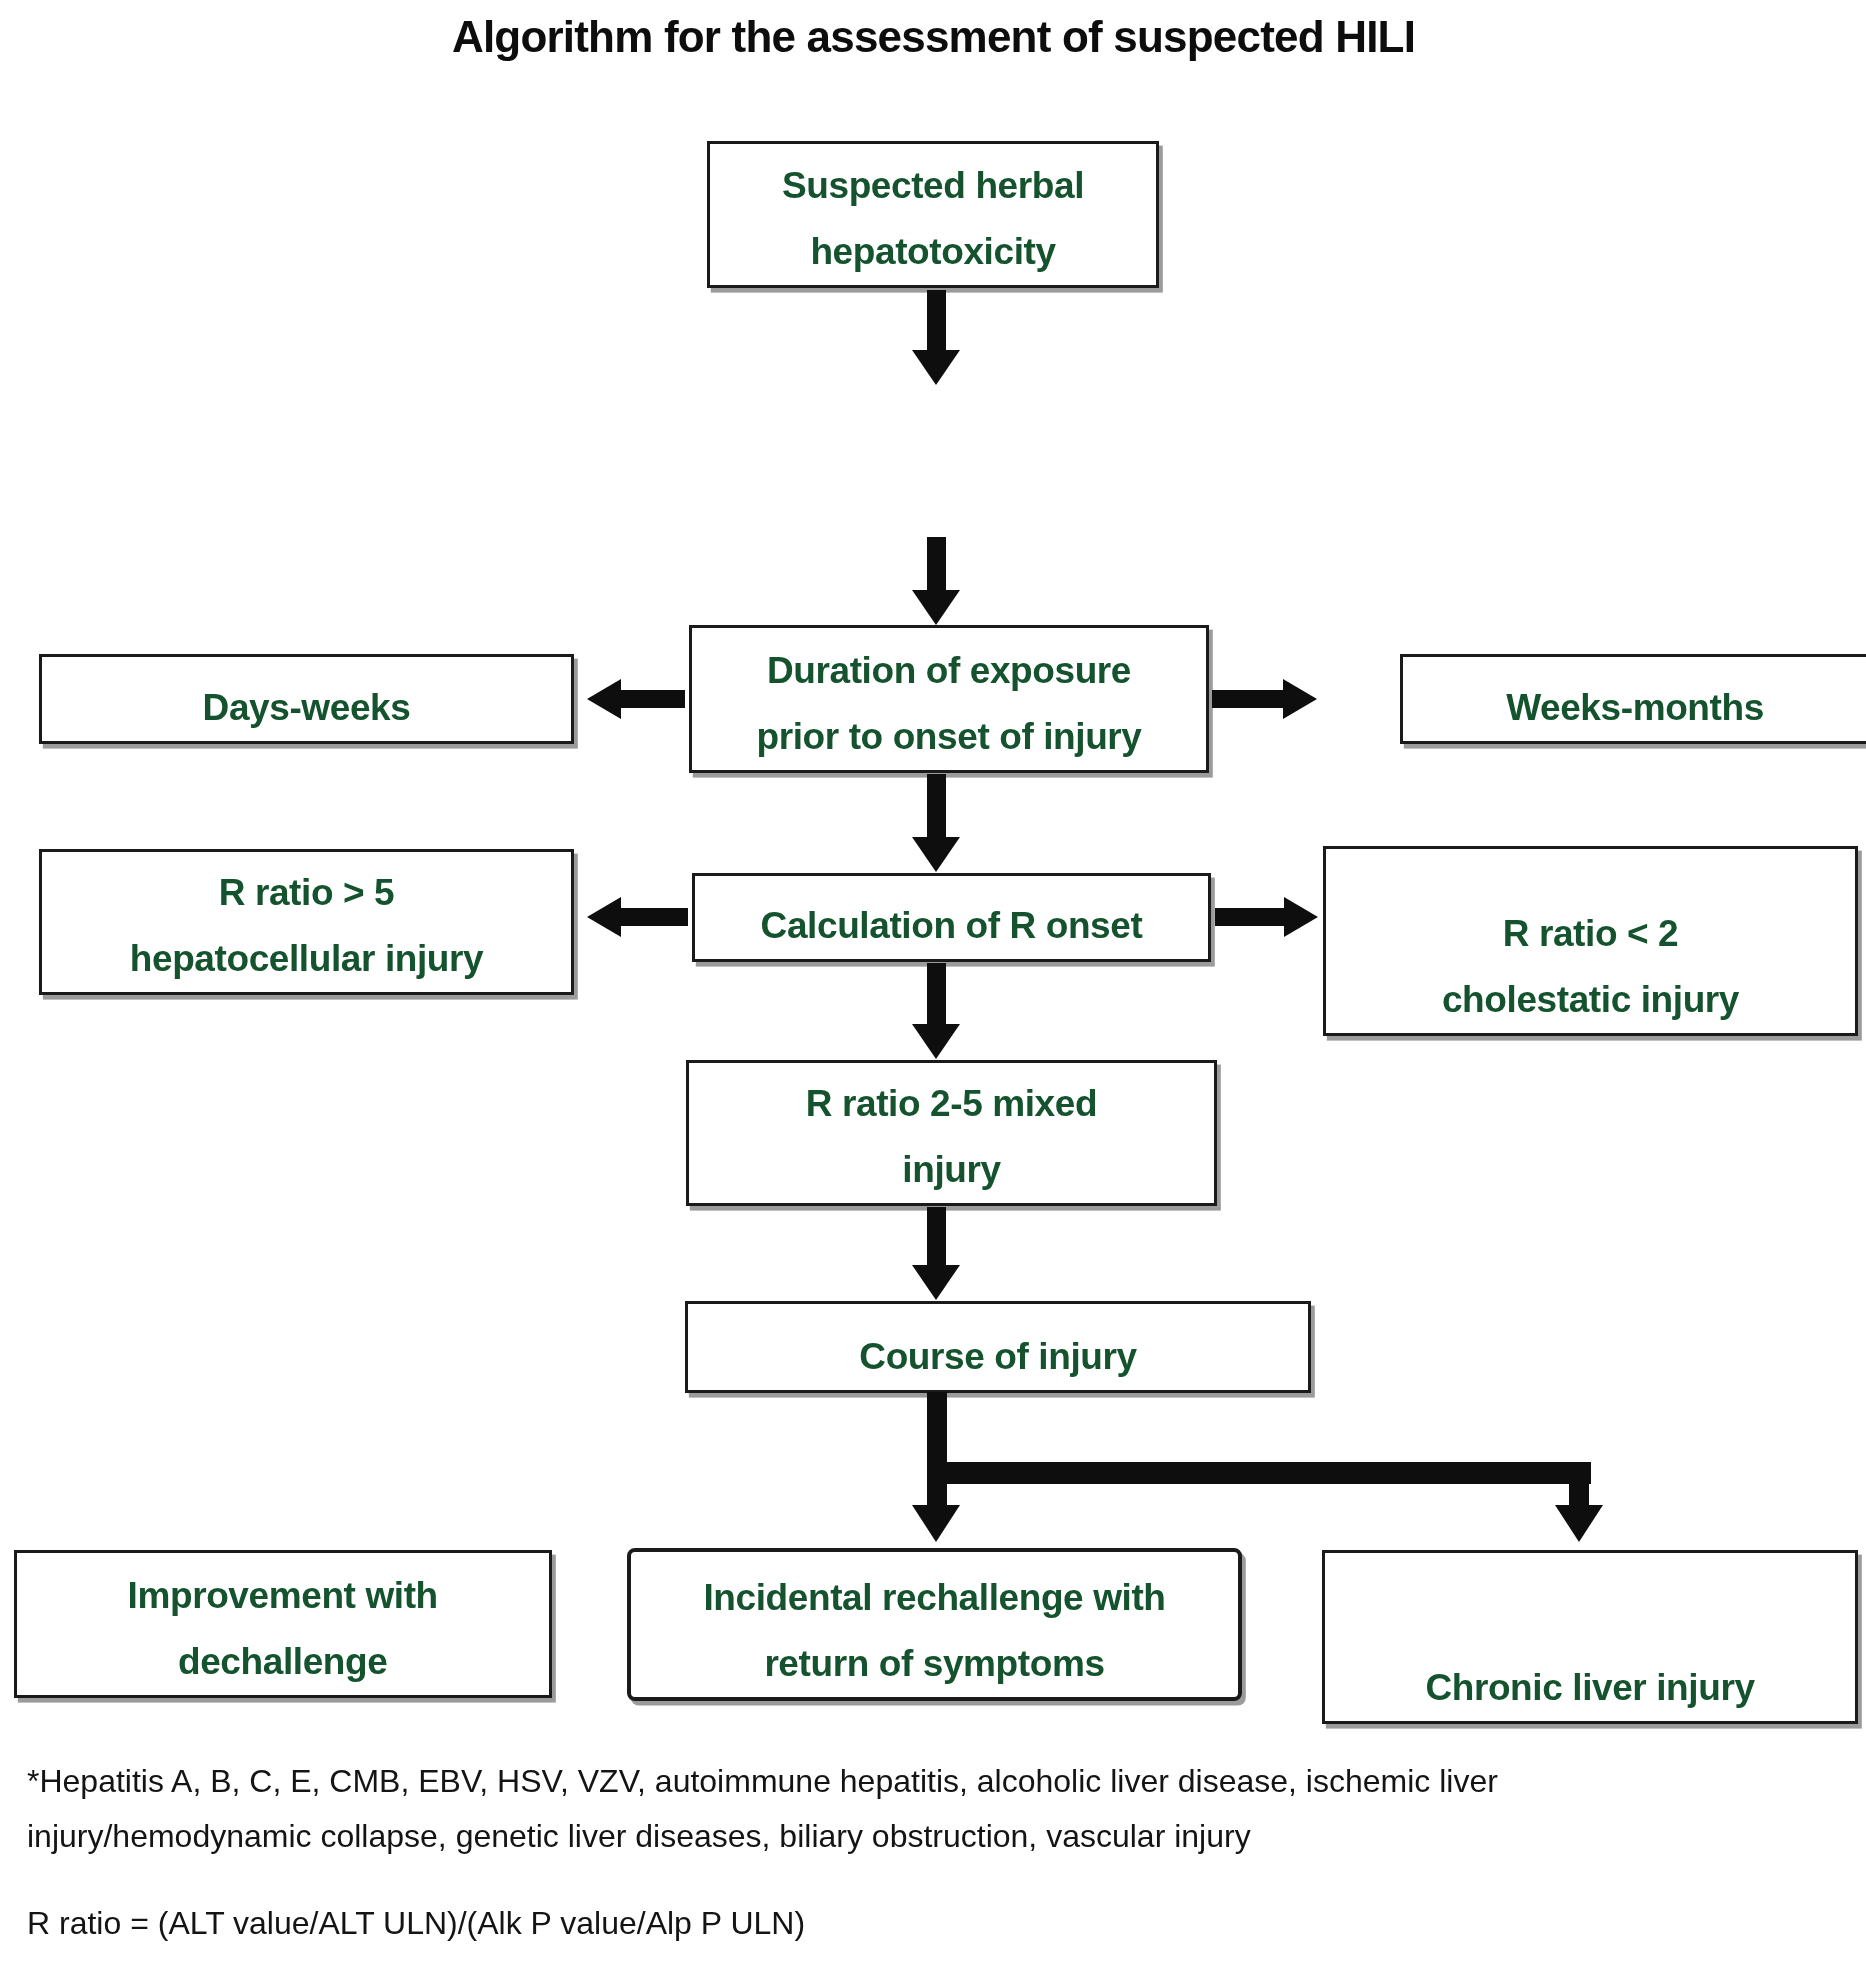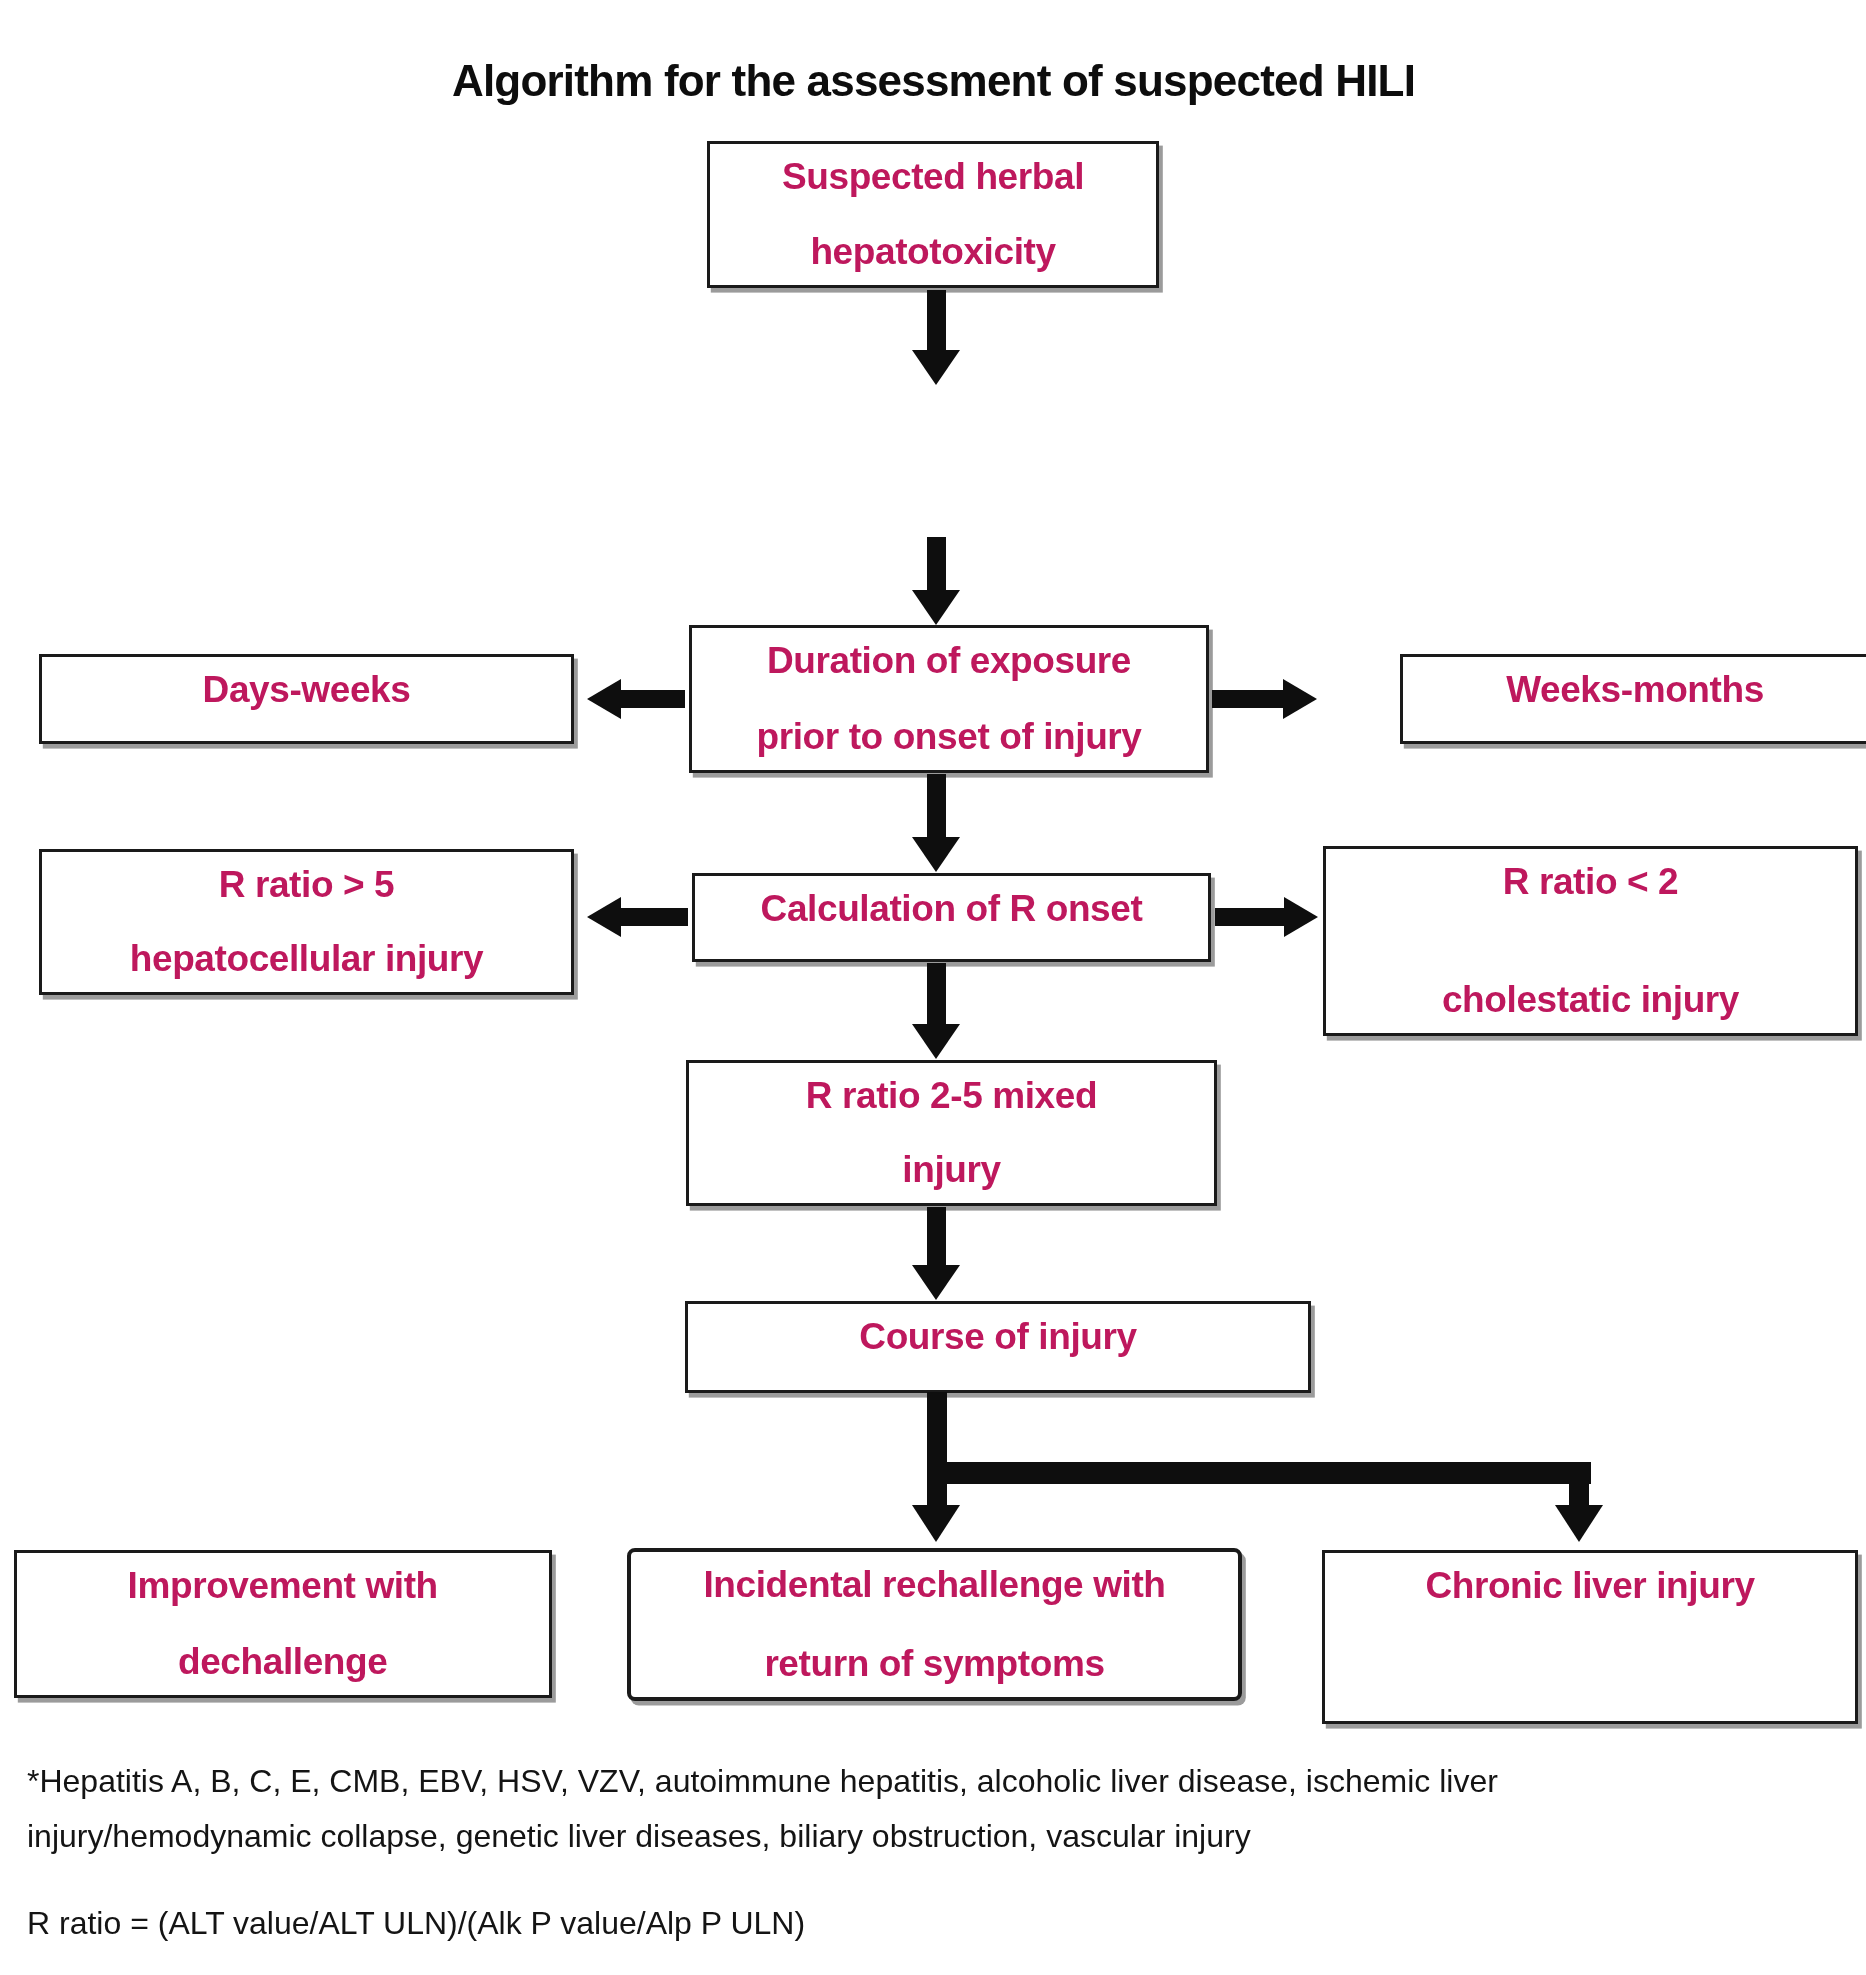--- a/index.html
+++ b/index.html
@@ -14,36 +14,35 @@
     overflow:hidden;
   }
   .title {
     position:absolute;
     left:0; top:12.2px; width:100%;
     text-align:center;
     font-size:44px;
     font-weight:bold;
     letter-spacing:-0.8px;
     color:#0d0d0d;
-    margin-top:44px;
   }
   .node {
     position:absolute;
     background:#ffffff;
     border:3.1px solid #1a1a1a;
     box-shadow:3.8px 4.6px 0 #9b9b9b;
     display:flex;
     flex-direction:column;
     align-items:center;
-    justify-content:space-between;
+    justify-content:flex-end;
     text-align:center;
     font-weight:bold;
     font-size:37px;
     letter-spacing:-0.4px;
-    color:#be185d;
+    color:#14532d;
   }
   .node .line { line-height:66px; white-space:nowrap; }
   .node.thick { border-width:4.6px;border-radius:8px; }
 
   
   .varrow { position:absolute; width:49px; }
   .varrow .shaft { position:absolute; left:15.3px; top:0; width:18.3px; background:#0e0e0e; }
   .varrow .head {
     position:absolute; left:0; bottom:0; width:0; height:0;
     border-left:24.4px solid transparent;

